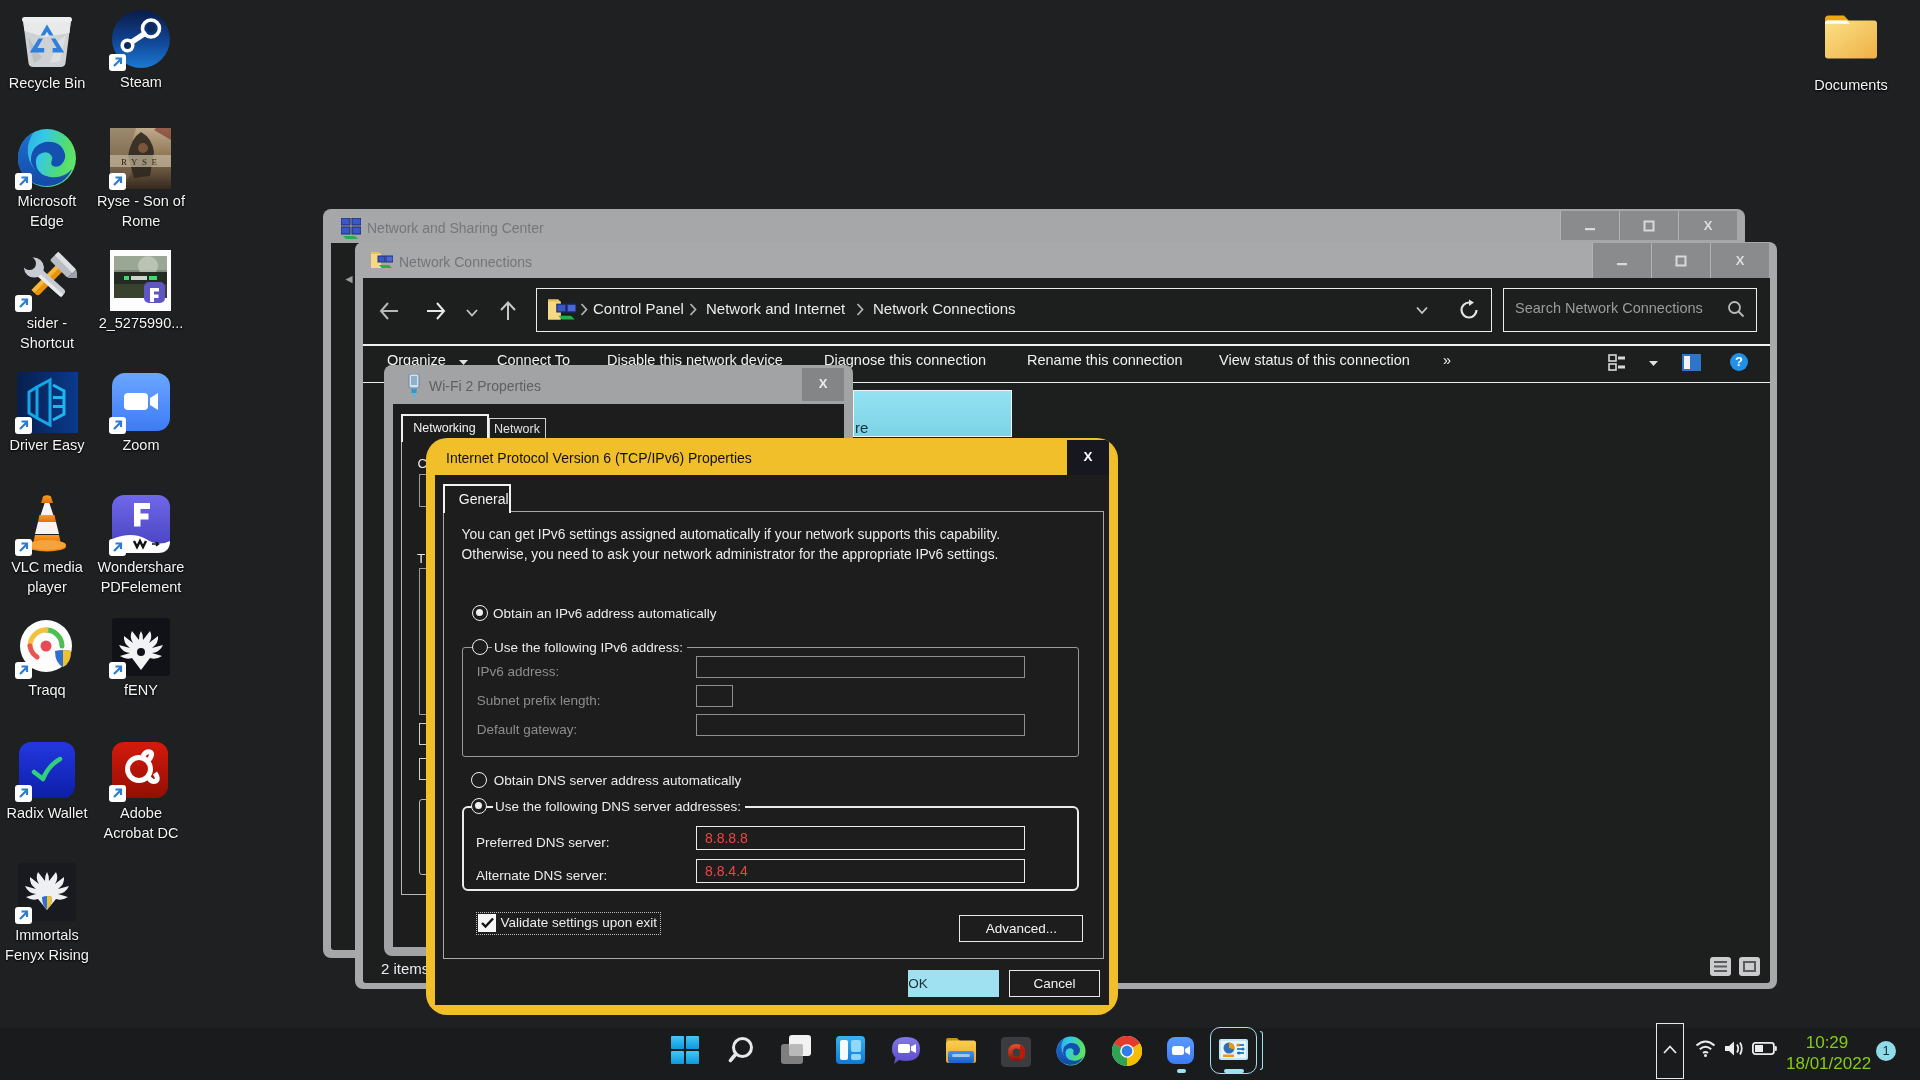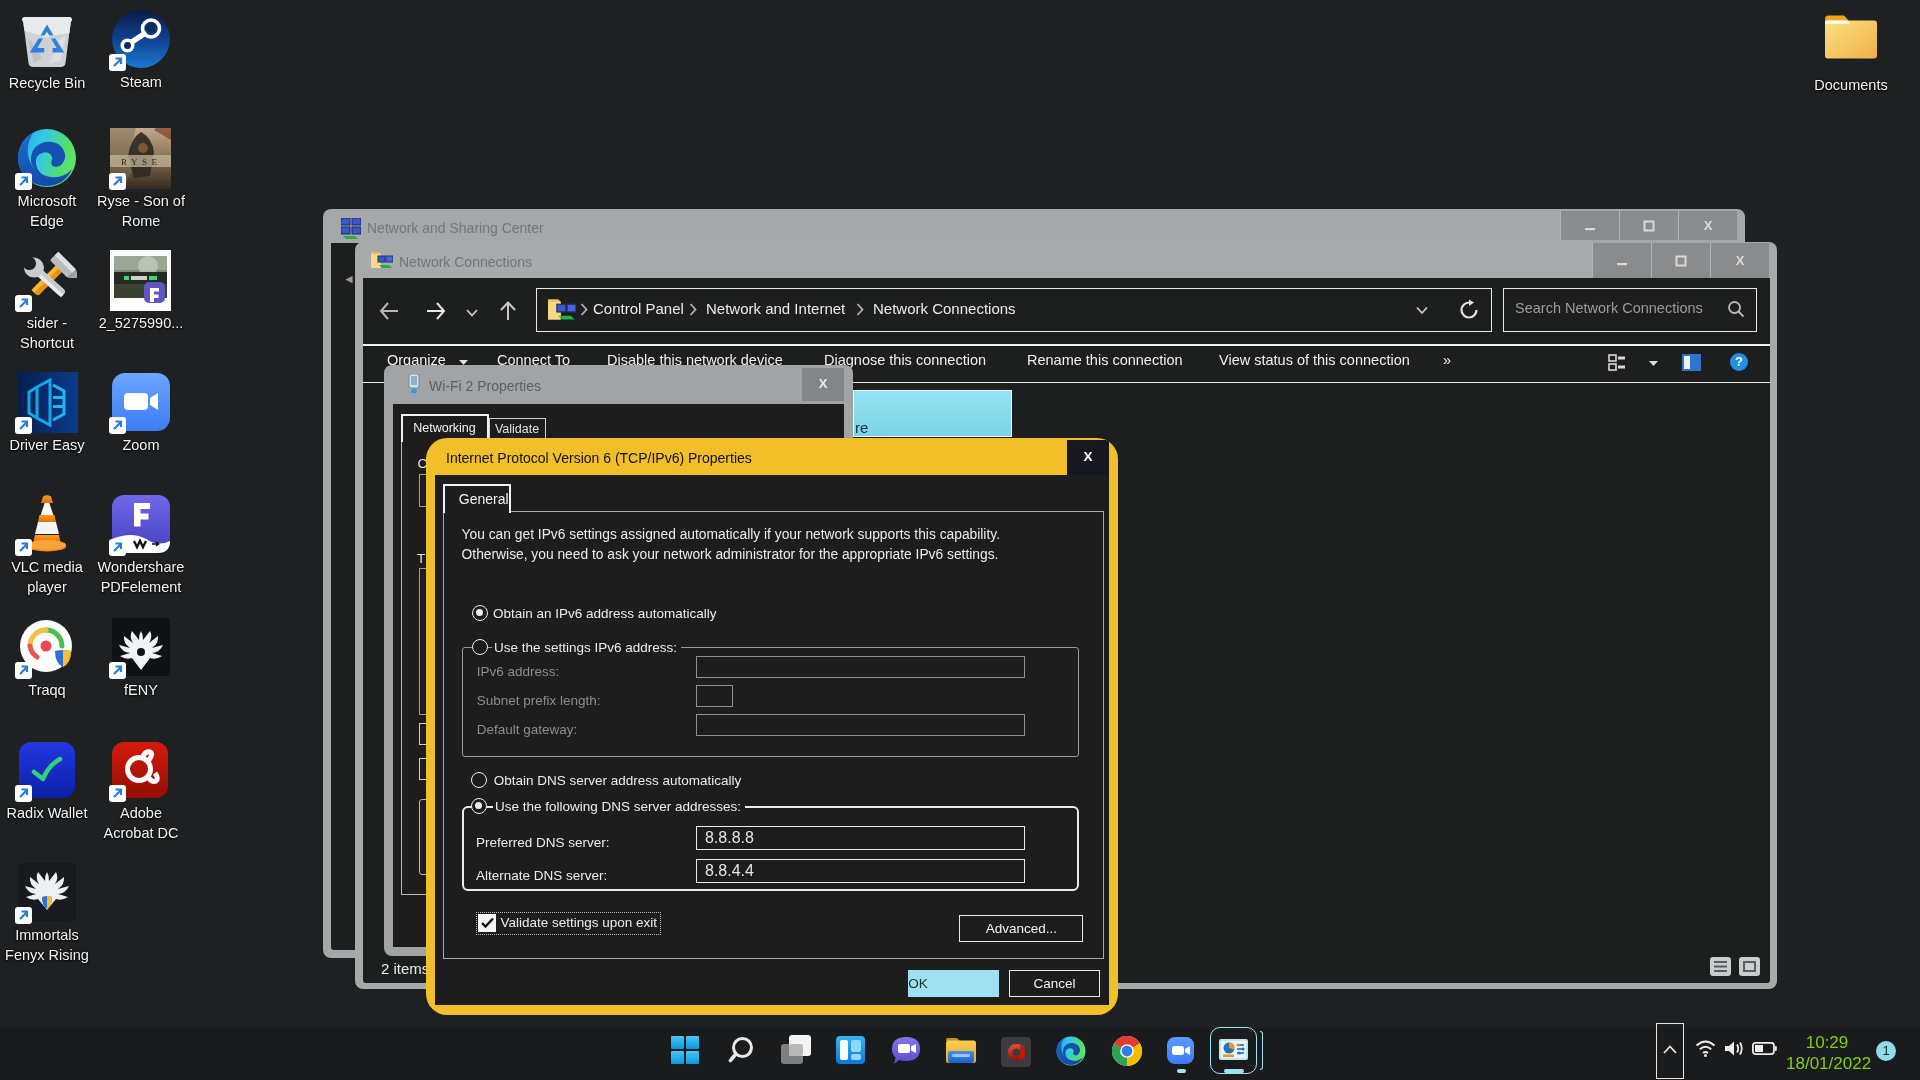--- a/index.html
+++ b/index.html
@@ -9,21 +9,21 @@
 .sc{position:absolute;left:-2px;bottom:-2px;width:17px;height:17px;background:#fff;border-radius:3px}
 .sc svg{position:absolute;left:0;top:0}
 .win{position:absolute;border-radius:8px}
 .tb-glyphs{position:absolute;display:flex}
 .tbtn{width:59px;display:flex;align-items:center;justify-content:center;background:#8a8b8c;border-left:1px solid #b2b3b4;color:#dcdcdc}
 .dlgtxt{font-size:13.5px;color:#ececec}
 .graylbl{font-size:13.5px;color:#8d8d8d}
 .radio{position:absolute;width:16px;height:16px;border:1.6px solid #f0f0f0;border-radius:50%;background:#1d1d1d}
 .radio.sel::after{content:"";position:absolute;left:3.2px;top:3.2px;width:7px;height:7px;border-radius:50%;background:#f0f0f0}
 .inp{position:absolute;border:1.4px solid #8f8f8f;background:#1d1d1d}
-.inpw{position:absolute;border:1.6px solid #ebebeb;background:#1d1d1d;color:#e5e5e5;font-size:16px}
+.inpw{position:absolute;border:1.6px solid #ebebeb;background:#1d1d1d;color:#ef4444;font-size:14px}
 .btn{position:absolute;border:1.5px solid #e9e9e9;background:#1d1d1d;color:#f2f2f2;font-size:13.5px;display:flex;align-items:center;justify-content:center}
 </style></head>
 <body>
 
 <div id="desktop-icons">
 <svg width="0" height="0">
       <defs>
 <linearGradient id="g-steam" x1="0" y1="0" x2="0" y2="1">
           <stop offset="0" stop-color="#0a1b47"></stop>
           <stop offset=".5" stop-color="#10418f"></stop>
@@ -536,21 +536,21 @@
   <svg class="abs" style="left:24px;top:9px" width="12" height="23" viewBox="0 0 12 23">
       <rect x="1" y="0" width="10" height="14" rx="2" fill="#cfe2f0" stroke="#6a87a0"></rect>
       <rect x="3" y="2" width="6" height="9" fill="#8fb0c8"></rect>
       <rect x="3.5" y="15" width="5" height="4" fill="#2e9ad4"></rect>
       <path d="M4 20 h4 l-1 3 h-2 Z" fill="#57b8e8"></path>
     </svg>
   <div class="abs" style="left:45px;top:13px;font-size:14px;color:#5e6061">Wi-Fi 2 Properties</div>
   <div class="abs" style="left:418px;top:3px;width:42px;height:33px;background:#848586;color:#ececec;font-size:13px;font-weight:bold;text-align:center;line-height:31px">X</div>
 
   <div class="abs" style="left:16.5px;top:49.4px;width:88px;height:27.6px;border:2px solid #f0f0f0;border-bottom:none;background:#1d1d1e;z-index:3;color:#f4f4f4;font-size:12.5px;text-align:center;line-height:25px">Networking</div>
-  <div class="abs" style="left:104.5px;top:52.8px;width:57px;height:22.2px;border:1.5px solid #cfcfcf;border-bottom:none;background:#1d1d1e;z-index:2;color:#e4e4e4;font-size:12.5px;text-align:center;line-height:20px">Validate</div>
+  <div class="abs" style="left:104.5px;top:52.8px;width:57px;height:22.2px;border:1.5px solid #cfcfcf;border-bottom:none;background:#1d1d1e;z-index:2;color:#e4e4e4;font-size:12.5px;text-align:center;line-height:20px">Network</div>
   <div class="abs" style="left:16.5px;top:75px;width:437px;height:455px;border:1.5px solid #b8b8b8;z-index:1"></div>
   <div class="abs" style="left:33.5px;top:91px;font-size:13.5px;color:#e9e9e9;z-index:2">Connect using:</div>
   <div class="abs" style="left:35px;top:109px;width:392px;height:33px;border:1.4px solid #9a9a9a;z-index:2"></div>
   <div class="abs" style="left:33px;top:186px;font-size:13.5px;color:#e9e9e9;z-index:2">This connection uses the following items:</div>
   <div class="abs" style="left:35px;top:203px;width:392px;height:147px;border:1.4px solid #9a9a9a;z-index:2"></div>
   <div class="abs" style="left:35px;top:358px;width:110px;height:22px;border:1.4px solid #cfcfcf;z-index:2"></div>
   <div class="abs" style="left:35px;top:393px;width:110px;height:22px;border:1.4px solid #cfcfcf;z-index:2"></div>
   <div class="abs" style="left:35px;top:434px;width:392px;height:76px;border:1.4px solid #b8b8b8;border-radius:3px;z-index:2"></div>
 </div>
 
@@ -561,21 +561,21 @@
 
   <div class="abs" style="left:16.6px;top:46.4px;width:68px;height:28.4px;border:2px solid #f2f2f2;border-bottom:none;background:#1d1d1d;z-index:3;color:#f2f2f2;font-size:14px;text-align:right;line-height:26px">General</div>
   <div class="abs" style="left:16.6px;top:73.3px;width:661px;height:448px;border:1.5px solid #a8a8a8;z-index:1"></div>
   <div class="abs dlgtxt" style="left:35.6px;top:87px;line-height:20px;z-index:2;font-size:13.8px">You can get IPv6 settings assigned automatically if your network supports this capability.<br>Otherwise, you need to ask your network administrator for the appropriate IPv6 settings.</div>
 
   <div class="radio sel" style="left:46.3px;top:167px;z-index:2"></div>
   <div class="abs dlgtxt" style="left:67px;top:167.5px;z-index:2">Obtain an IPv6 address automatically</div>
   <div class="radio" style="left:45.6px;top:200.8px;z-index:3"></div>
 
   <div class="abs" style="left:36.3px;top:208.8px;width:617px;height:110px;border:1.4px solid #9a9a9a;border-radius:3px;z-index:1"></div>
-  <div class="abs dlgtxt" style="left:66px;top:201.5px;background:#1d1d1d;padding:0 4px 0 2px;z-index:2">Use the settings IPv6 address:</div>
+  <div class="abs dlgtxt" style="left:66px;top:201.5px;background:#1d1d1d;padding:0 4px 0 2px;z-index:2">Use the following IPv6 address:</div>
   <div class="abs graylbl" style="left:50.7px;top:226px;z-index:2">IPv6 address:</div>
   <div class="inp" style="left:270px;top:217.5px;width:329px;height:22px;z-index:2"></div>
   <div class="abs graylbl" style="left:50.7px;top:255px;z-index:2">Subnet prefix length:</div>
   <div class="inp" style="left:270px;top:246.5px;width:37px;height:22px;z-index:2"></div>
   <div class="abs graylbl" style="left:50.7px;top:284px;z-index:2">Default gateway:</div>
   <div class="inp" style="left:270px;top:275.5px;width:329px;height:22px;z-index:2"></div>
 
   <div class="radio" style="left:45px;top:334px;z-index:2"></div>
   <div class="abs dlgtxt" style="left:67.7px;top:334.5px;z-index:2">Obtain DNS server address automatically</div>
   <div class="radio sel" style="left:45px;top:360.3px;z-index:3"></div>

